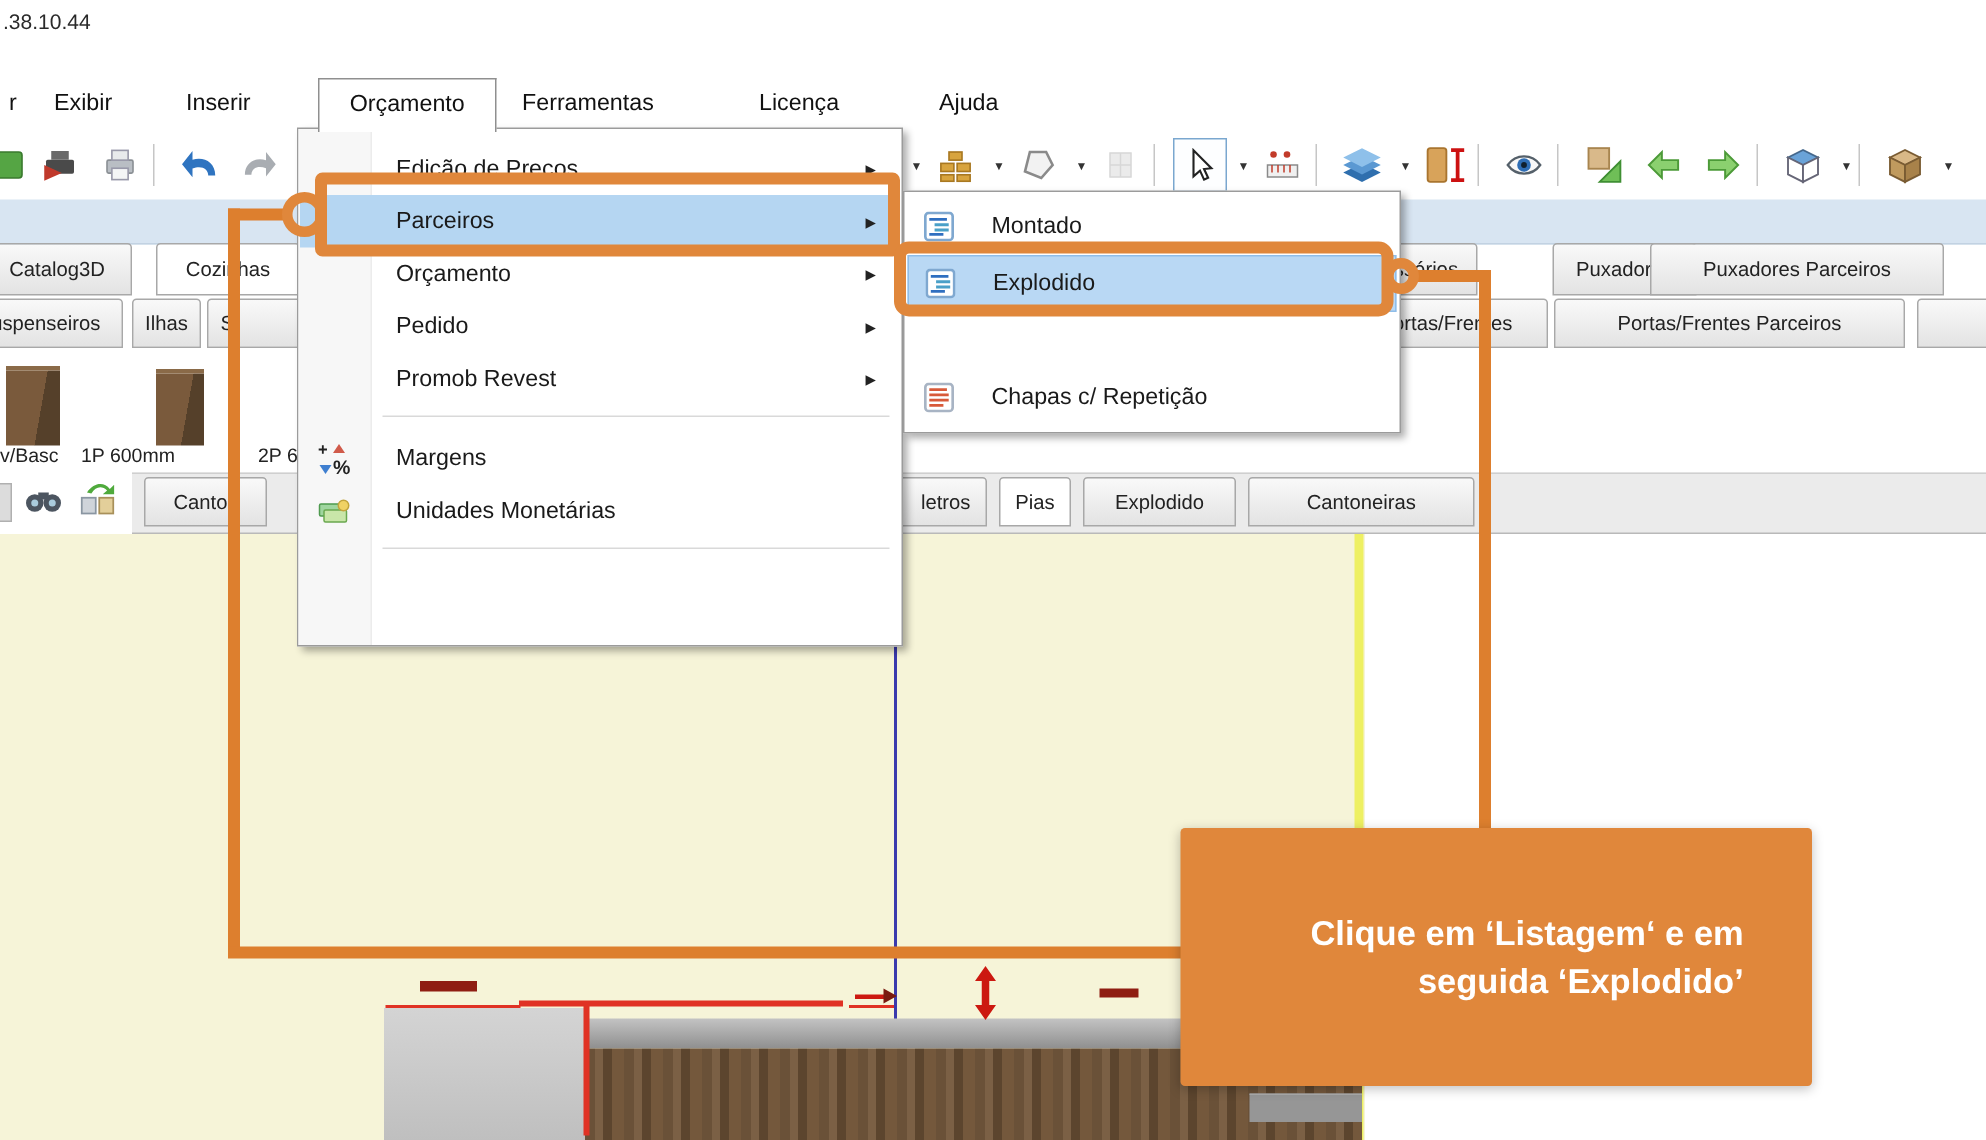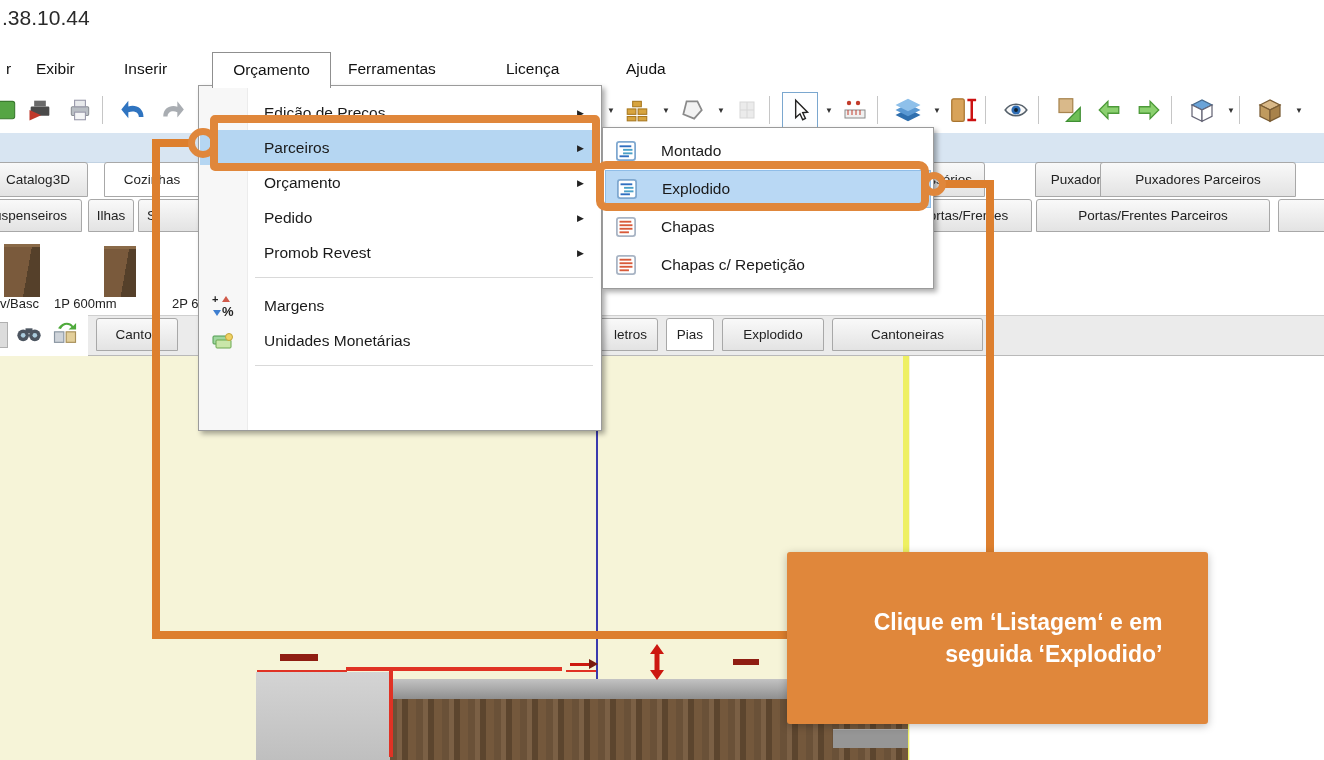--- a/index.html
+++ b/index.html
@@ -1,20 +1,20 @@
 <!DOCTYPE html>
 <html><head>
 <meta charset="utf-8">
 <style>
   html,body{margin:0;padding:0;background:#fff;}
   #root{position:relative;width:1324px;height:760px;overflow:hidden;background:#fff;
         font-family:"Liberation Sans",sans-serif;color:#1a1a1a;}
   .abs{position:absolute;}
   
-  .version{position:absolute;left:2px;top:6px;font-size:21px;color:#2a2a2a;}
+  .version{position:absolute;left:2px;top:6px;font-size:14px;color:#2a2a2a;}
   .mb-item{position:absolute;top:52px;height:33px;line-height:33px;font-size:15.5px;color:#111;
            padding:0 6px;cursor:default;}
   .mb-item.open{background:#fff;border:1px solid #8f8f8f;border-bottom:none;height:36px;z-index:45;
                 box-sizing:border-box;text-align:center;}
   
   .tbicon{position:absolute;top:92px;width:36px;height:36px;display:flex;align-items:center;justify-content:center;}
   .tbicon.active{border:1px solid #7aa7cf;background:#fdfeff;box-sizing:border-box;}
   .tbicon.disabled{opacity:.5;}
   .tbcaret{position:absolute;top:92px;width:14px;height:36px;display:flex;align-items:center;justify-content:center;
            font-size:8px;color:#333;}
@@ -357,34 +357,20 @@
             <g stroke-width="1.6">
               <line x1="3" y1="4.5" x2="13" y2="4.5" stroke="#2f6fc0"></line>
               <line x1="6" y1="7.5" x2="14" y2="7.5" stroke="#4aa0c8"></line>
               <line x1="6" y1="10.5" x2="14" y2="10.5" stroke="#4aa0c8"></line>
               <line x1="3" y1="13" x2="11" y2="13" stroke="#2f6fc0"></line>
             </g>
           </svg>
         </div>
         <div class="sm-label">Montado</div>
       </div>
-      <div class="sm-item" style="top: 80px;">
-        <div class="sm-icon">
-          <svg width="20" height="20" viewBox="0 0 17 17">
-            <rect x="0.75" y="0.75" width="15.5" height="15.5" rx="2" fill="#fff" stroke="#a8b4c4" stroke-width="1.5"></rect>
-            <g stroke-width="1.6" stroke="#d85a3a">
-              <line x1="3" y1="4" x2="13" y2="4"></line>
-              <line x1="3" y1="7" x2="14" y2="7"></line>
-              <line x1="3" y1="10" x2="14" y2="10"></line>
-              <line x1="3" y1="13" x2="11" y2="13"></line>
-            </g>
-          </svg>
-        </div>
-        <div class="sm-label">Chapas</div>
-      </div>
       <div class="sm-item" style="top: 118px;">
         <div class="sm-icon">
           <svg width="20" height="20" viewBox="0 0 17 17">
             <rect x="0.75" y="0.75" width="15.5" height="15.5" rx="2" fill="#fff" stroke="#a8b4c4" stroke-width="1.5"></rect>
             <g stroke-width="1.6" stroke="#d85a3a">
               <line x1="3" y1="4" x2="13" y2="4"></line>
               <line x1="3" y1="7" x2="14" y2="7"></line>
               <line x1="3" y1="10" x2="14" y2="10"></line>
               <line x1="3" y1="13" x2="11" y2="13"></line>
             </g>

